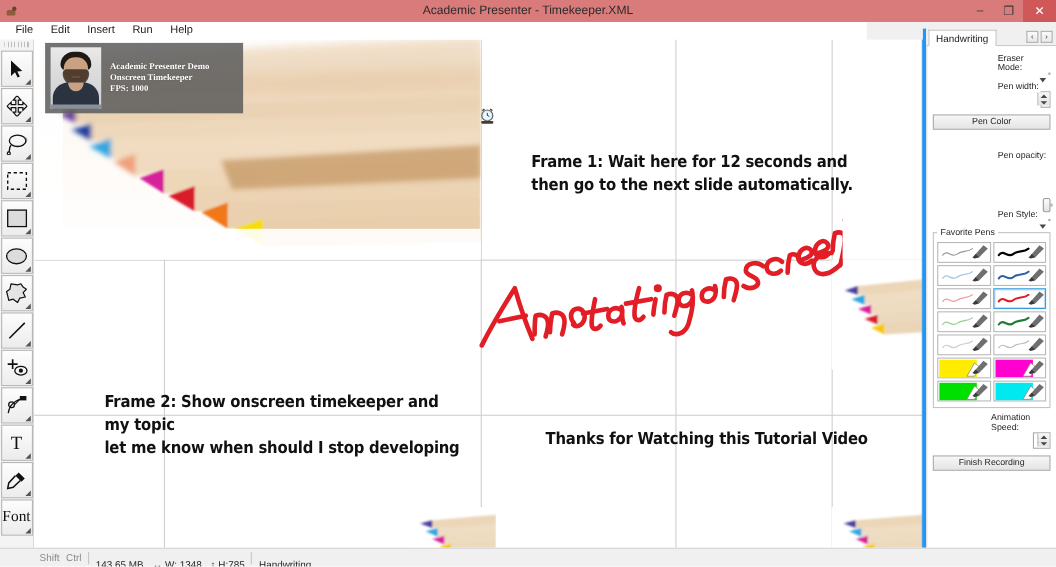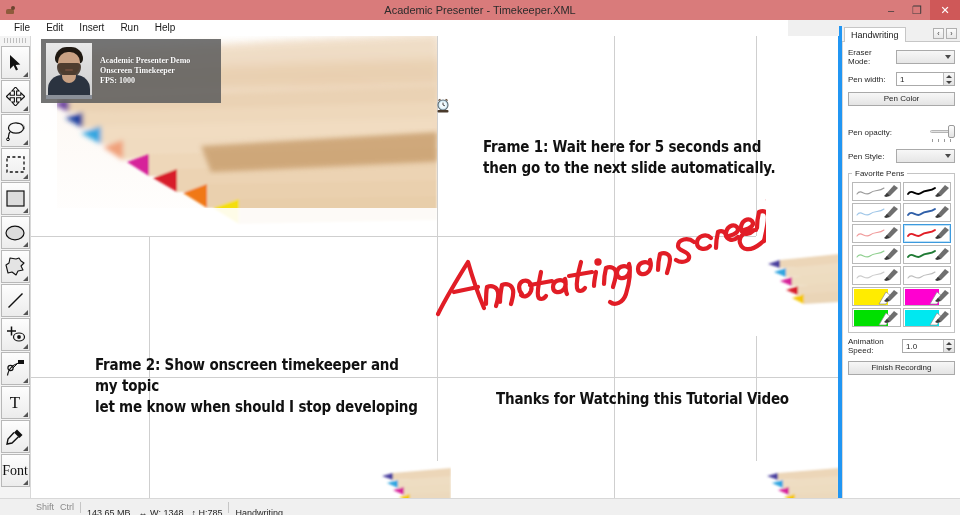--- a/index.html
+++ b/index.html
@@ -220,21 +220,21 @@
   }
   #tabnav-prev { right: 16px; }
   #tabnav-next { right: 3px; }
 
   #rp-body {
     position: absolute; left: 3px; top: 16px; width: 118px; height: 456px;
     background: #ffffff; border-left: 1px solid #d8d8d8;
     padding: 6px 5px 0 5px;
     font-size: 8px; color: #1f1f1f;
   }
-  .rp-row { display: flex; align-items: center; margin-bottom: 6px; }
+  .rp-row { display: flex; align-items: flex-end; margin-bottom: 6px; flex-direction: column; }
   .rp-label { width: 48px; font-size: 8px; color: #1f1f1f; }
   .rp-select {
     flex: 1; height: 14px;
     background: linear-gradient(180deg,#f7f7f7,#e6e6e6);
     border: 1px solid #aaaaaa;
     position: relative;
   }
   .rp-select .chev {
     position: absolute; right: 3px; top: 4px;
     border-left: 3px solid transparent; border-right: 3px solid transparent;
@@ -587,21 +587,21 @@
         <circle cx="8" cy="7" r="5" fill="#d6ecf6" stroke="#5b6a72" stroke-width="1.1"></circle>
         <circle cx="8" cy="7" r="3.2" fill="#f2fafd"></circle>
         <line x1="8" y1="7" x2="8" y2="4.6" stroke="#333" stroke-width=".9"></line>
         <line x1="8" y1="7" x2="9.9" y2="7.8" stroke="#333" stroke-width=".9"></line>
         <path d="M3.4 2.6 L5.4 1.2 M12.6 2.6 L10.6 1.2" stroke="#5b4330" stroke-width="1.2"></path>
         <rect x="2.5" y="12" width="11" height="2.4" rx="1" fill="#4a3a2c"></rect>
       </svg>
     </div>
 
     <div class="slide-text" id="text-frame1">
-      <div>Frame 1: Wait here for 5 seconds and</div>
+      <div>Frame 1: Wait here for 12 seconds and</div>
       <div>then go to the next slide automatically.</div>
     </div>
 
     <div class="slide-text" id="text-frame2">
       <div>Frame 2: Show onscreen timekeeper and</div>
       <div>my topic</div>
       <div>let me know when should I stop developing</div>
     </div>
 
     <div class="slide-text" id="text-thanks">

